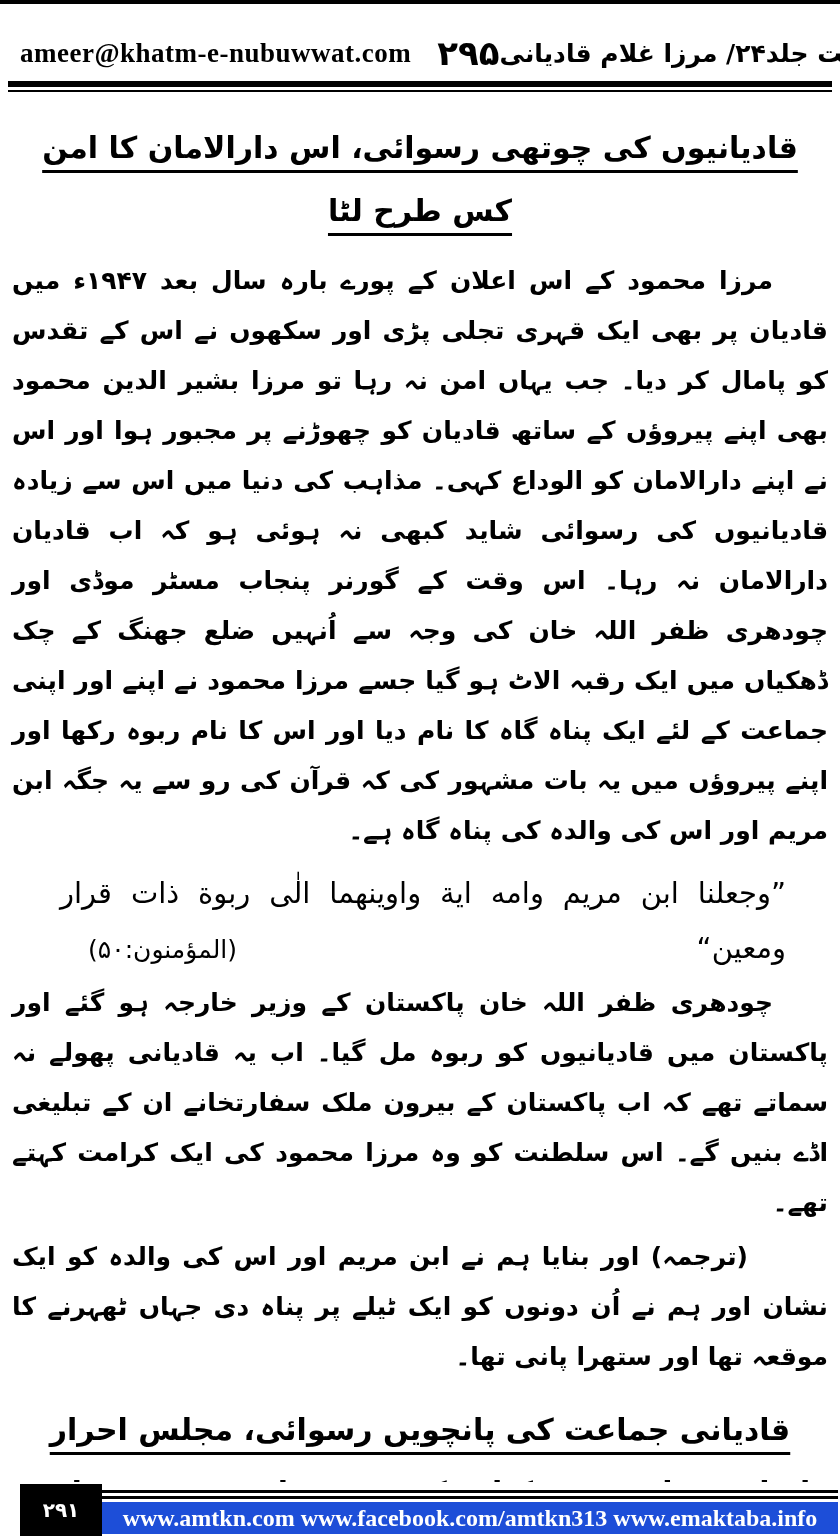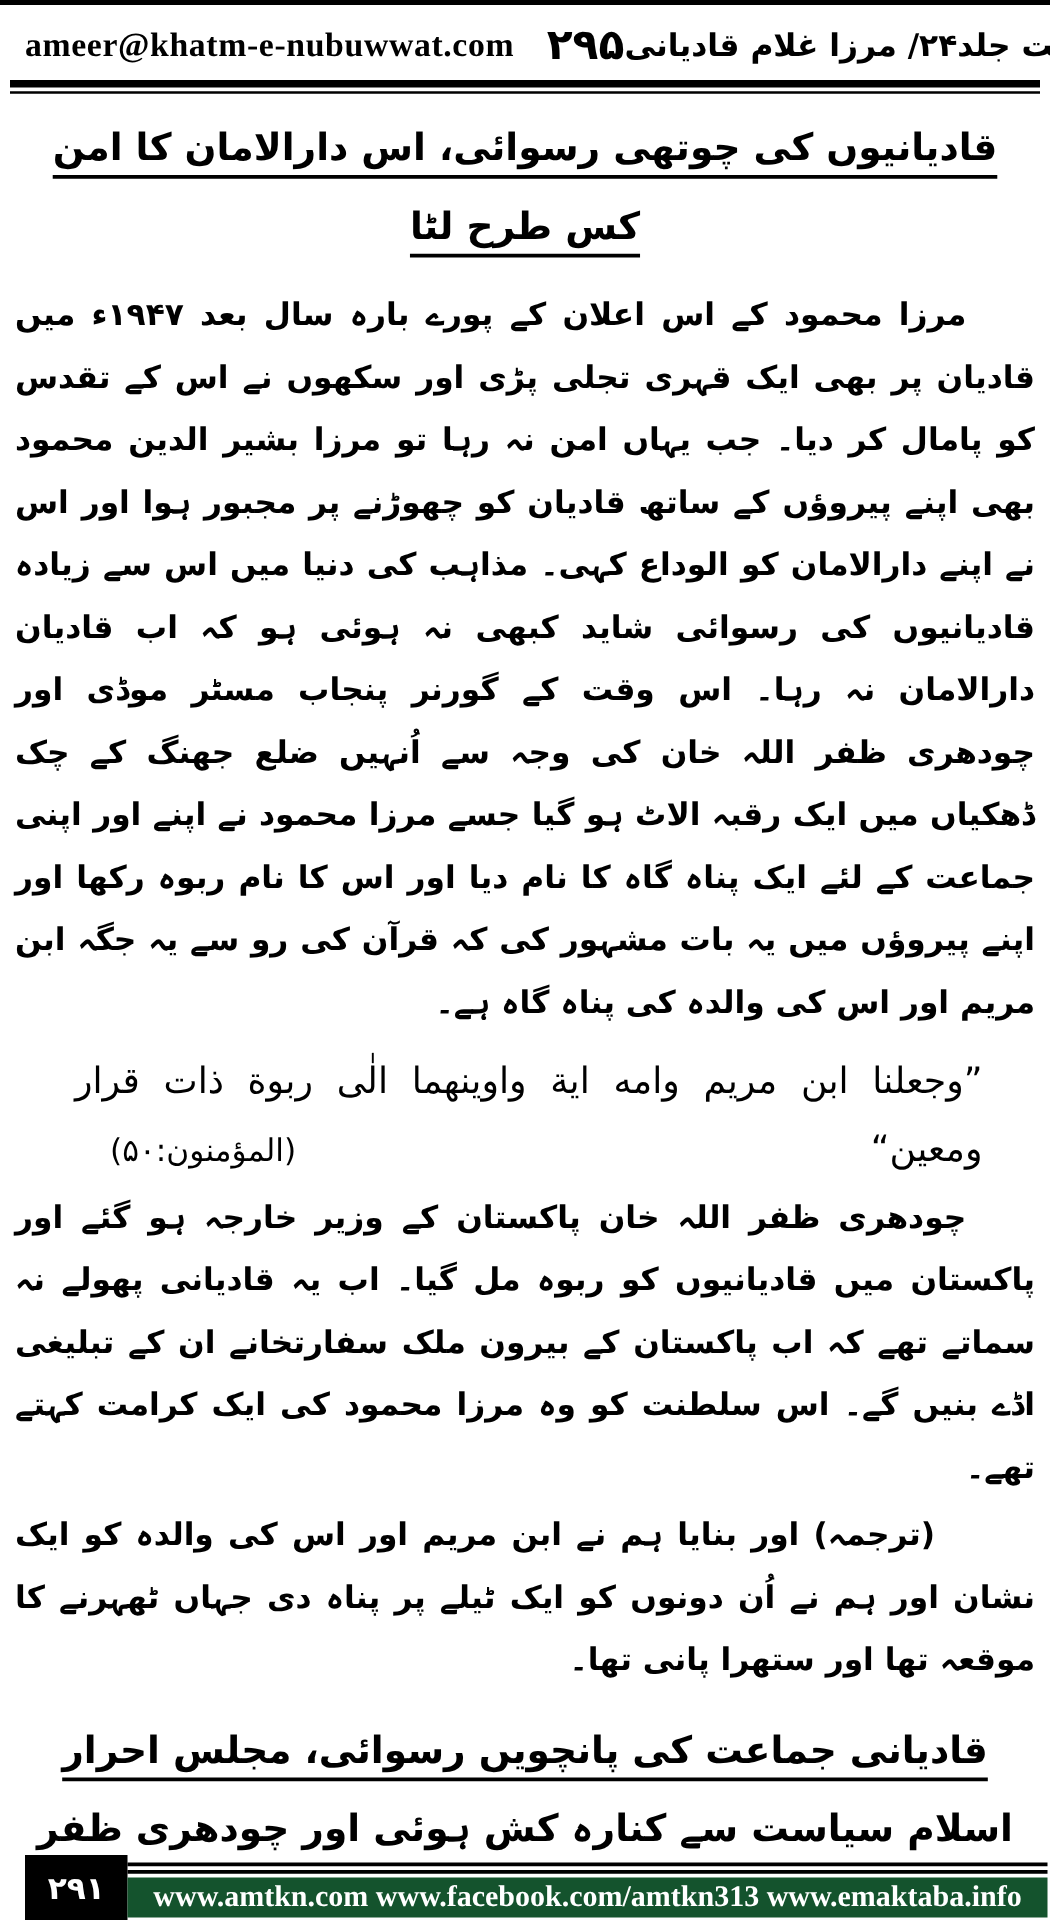--- a/index.html
+++ b/index.html
@@ -17,21 +17,21 @@
     display: flex;
     flex-direction: column;
     overflow: hidden;
   }
   .top-border { height: 4px; background: #000; flex: 0 0 auto; }
 
   
   .page-header {
     display: flex;
     align-items: center;
-    padding: 12px 14px 4px 20px;
+    padding: 29px 14px 4px 20px;
     flex: 0 0 auto;
   }
   .email {
     font-family: "Liberation Serif", serif;
     font-weight: bold;
     font-size: 27px;
     letter-spacing: 0.5px;
     white-space: nowrap;
   }
   .page-num {
@@ -51,21 +51,21 @@
   .double-rule { margin: 4px 8px 0; flex: 0 0 auto; }
   .double-rule .thick { height: 6px; background: #000; }
   .double-rule .thin  { height: 2px; background: #000; margin-top: 3px; }
 
   
   main {
     flex: 1 1 auto;
     min-height: 0;
     overflow: hidden;
     direction: rtl;
-    padding: 6px 12px 0;
+    padding: 18px 12px 0;
   }
   .heading {
     font-size: 30px;
     font-weight: bold;
     text-align: center;
     line-height: 2.1;
     text-decoration: underline;
     text-decoration-thickness: 3px;
     text-underline-offset: 12px;
     margin: 6px 0 14px;
@@ -106,37 +106,37 @@
     display: flex;
     align-items: stretch;
     height: 58px;
     padding: 2px 2px 4px 20px;
   }
   .footer-pagenum {
     width: 82px;
     background: #000;
     color: #fff;
     font-weight: bold;
-    font-size: 25px;
+    font-size: 20px;
     direction: rtl;
     display: flex;
     align-items: center;
     justify-content: center;
   }
   .footer-right {
     flex: 1;
     display: flex;
     flex-direction: column;
     padding-top: 6px;
   }
   .rule-thin { height: 3px; background: #000; margin-bottom: 3px; }
   .footer-bar {
     height: 32px;
     margin-top: 0;
-    background: #14532d;
+    background: #1d4ed8;
     color: #fff;
     font-family: "Liberation Serif", serif;
     font-weight: bold;
     font-size: 24px;
     display: flex;
     align-items: center;
     justify-content: center;
     white-space: nowrap;
   }
 </style>

